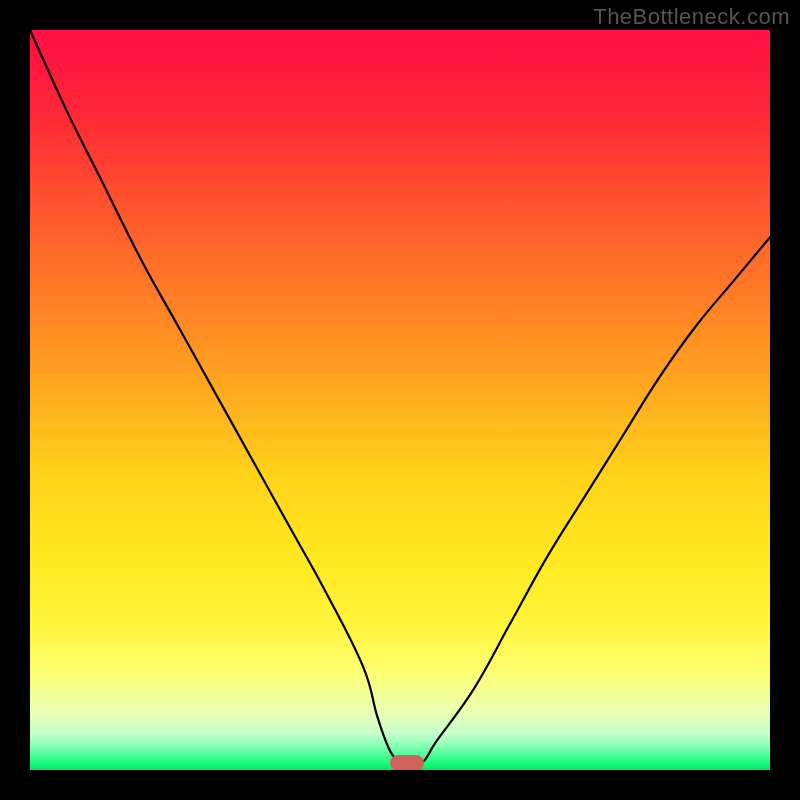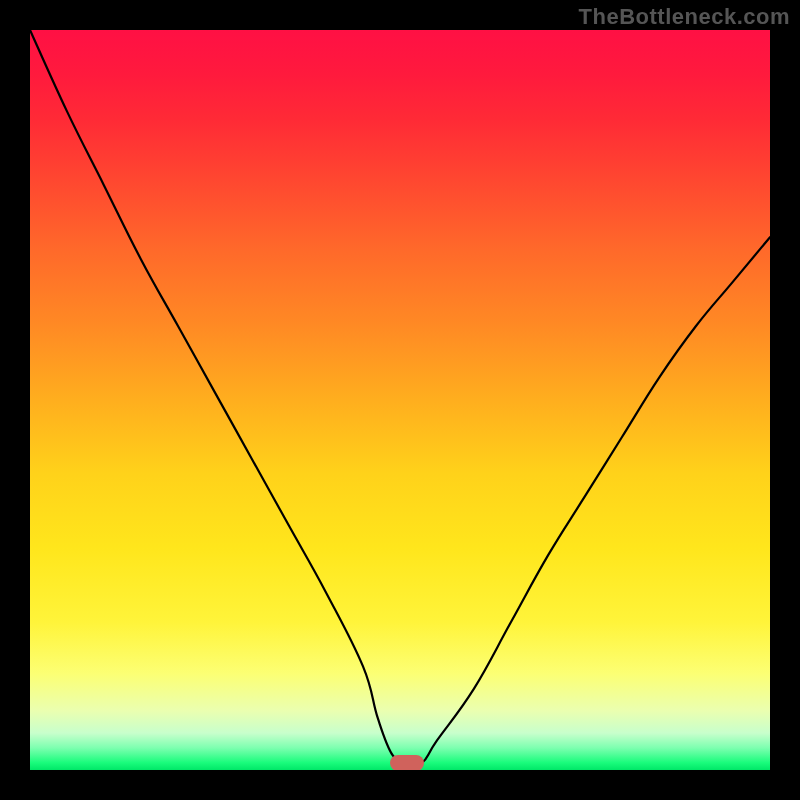--- a/index.html
+++ b/index.html
@@ -16,21 +16,21 @@
     width: 800px;
     height: 800px;
     background: #000;
   }
   .watermark {
     position: absolute;
     top: 4px;
     right: 10px;
     color: #555;
     font-size: 22px;
-    font-weight: 700;
+    font-weight: 400;
     letter-spacing: 0.5px;
     z-index: 20;
   }
   .plot-area {
     position: absolute;
     left: 30px;
     top: 30px;
     width: 740px;
     height: 740px;
     overflow: hidden;

